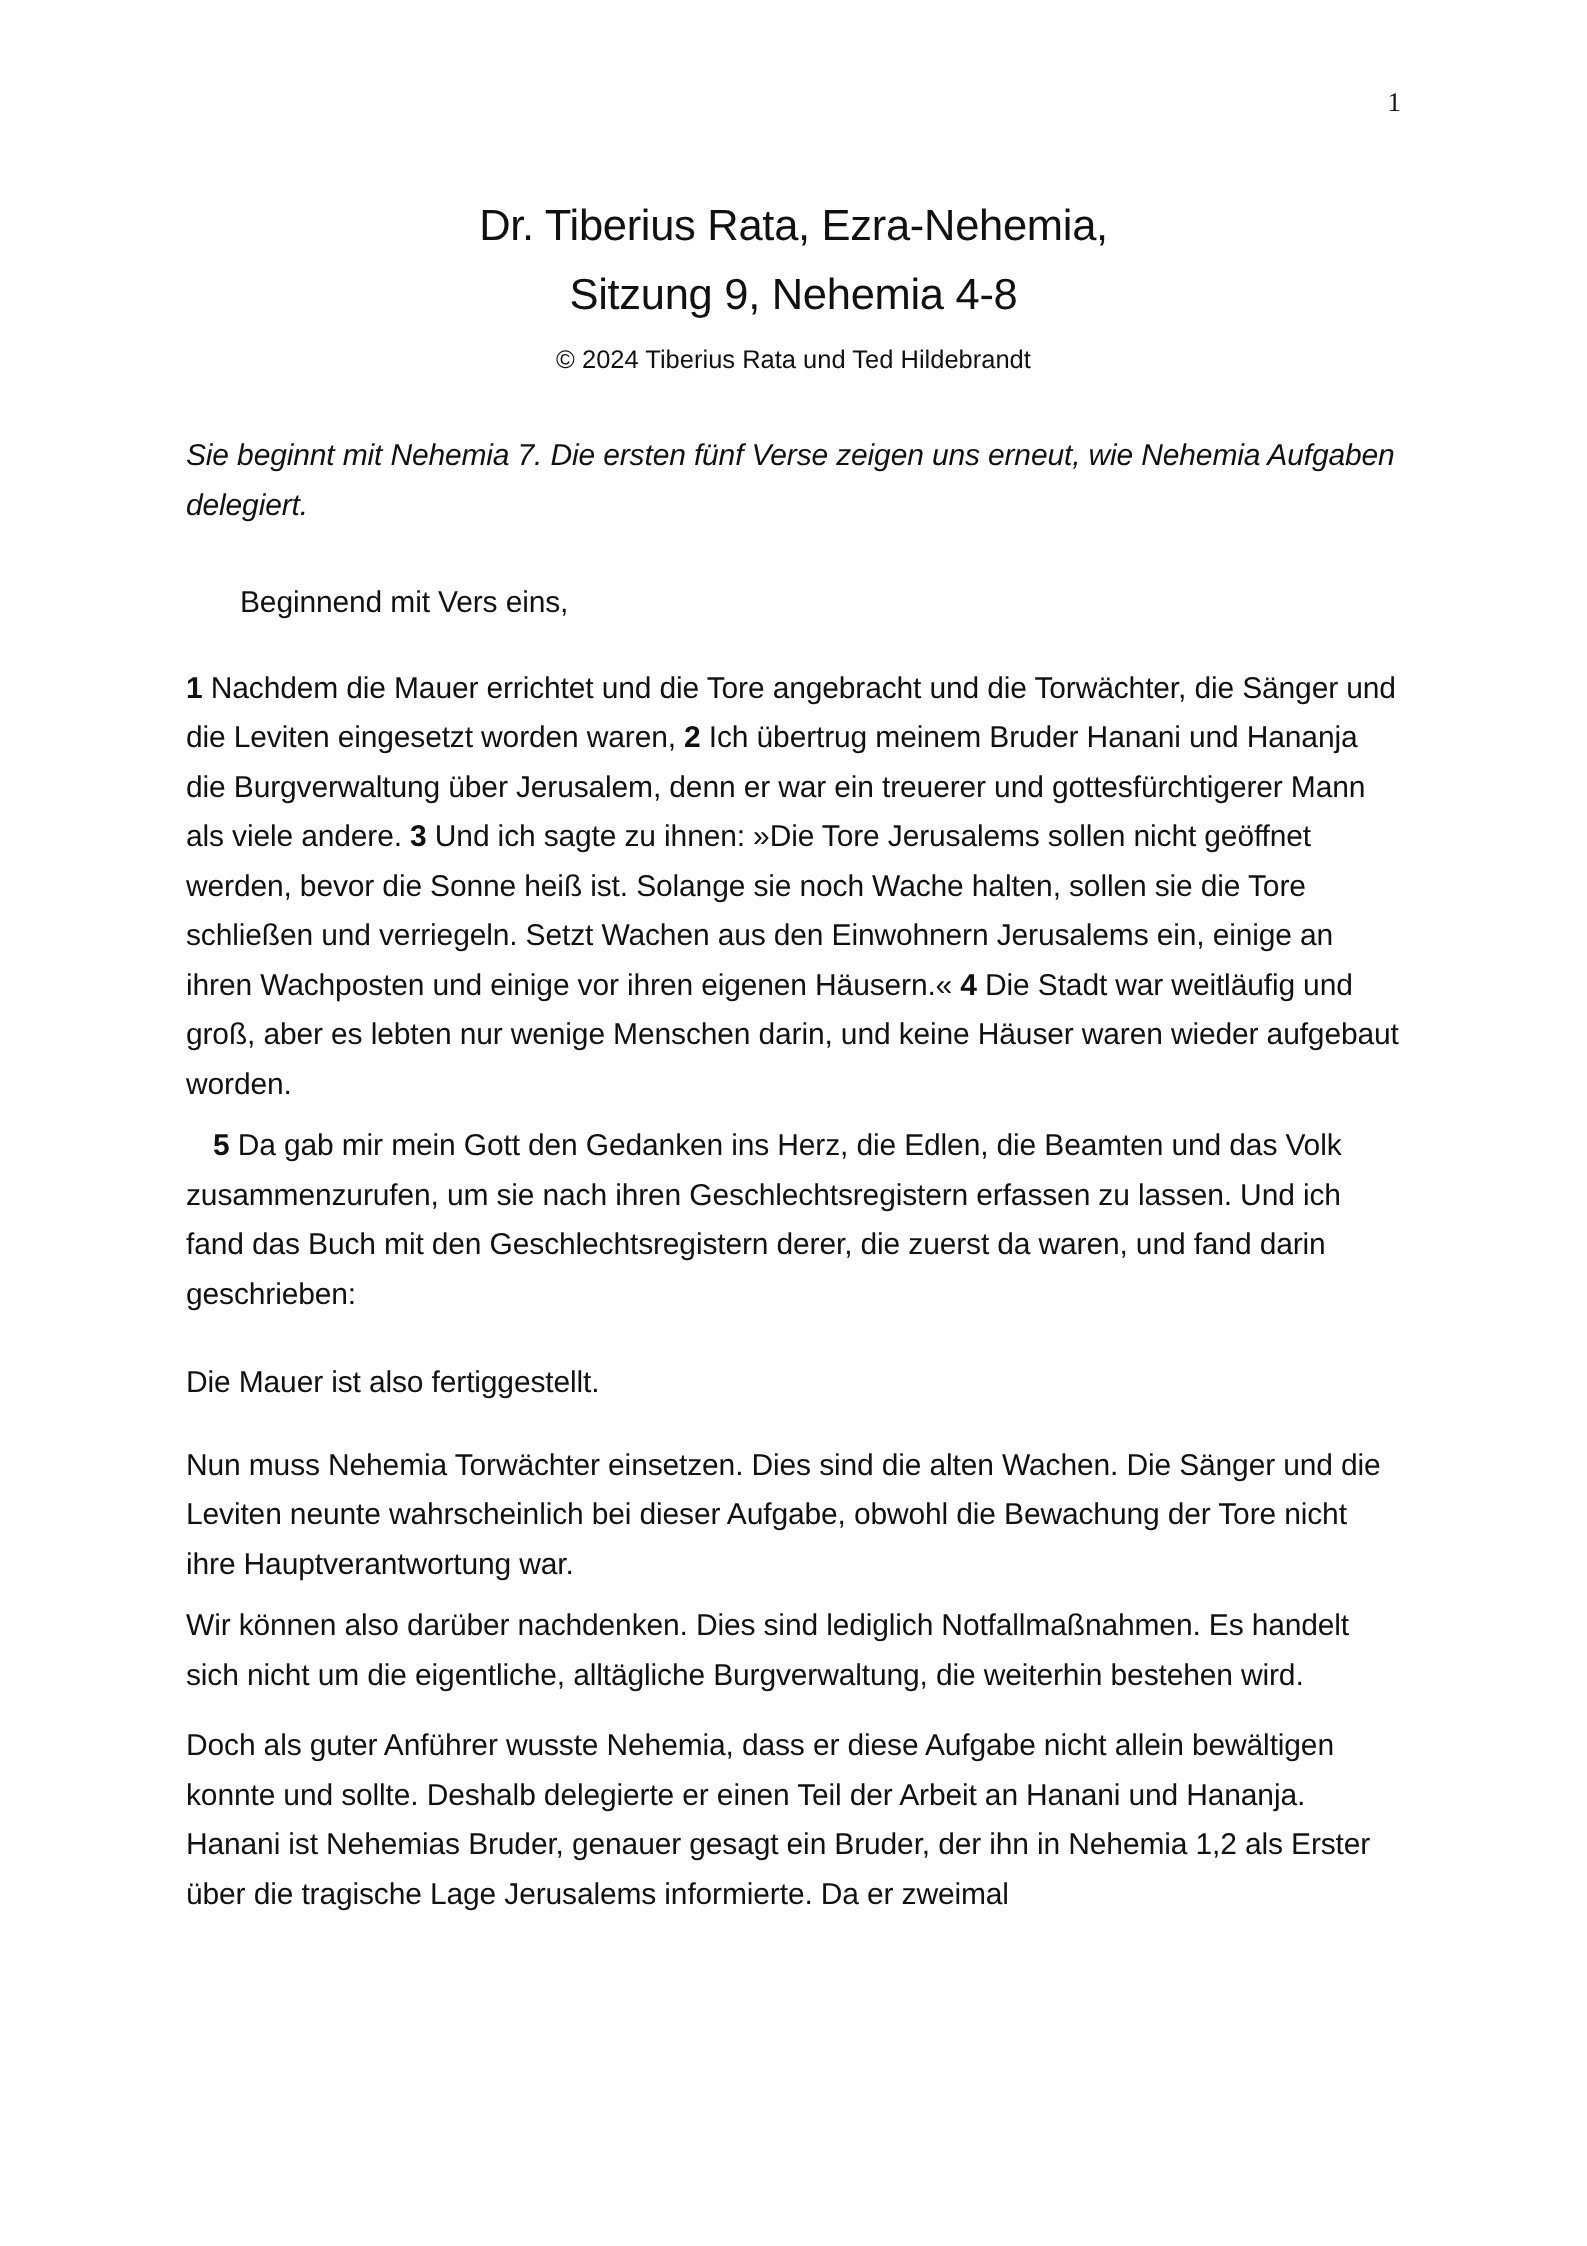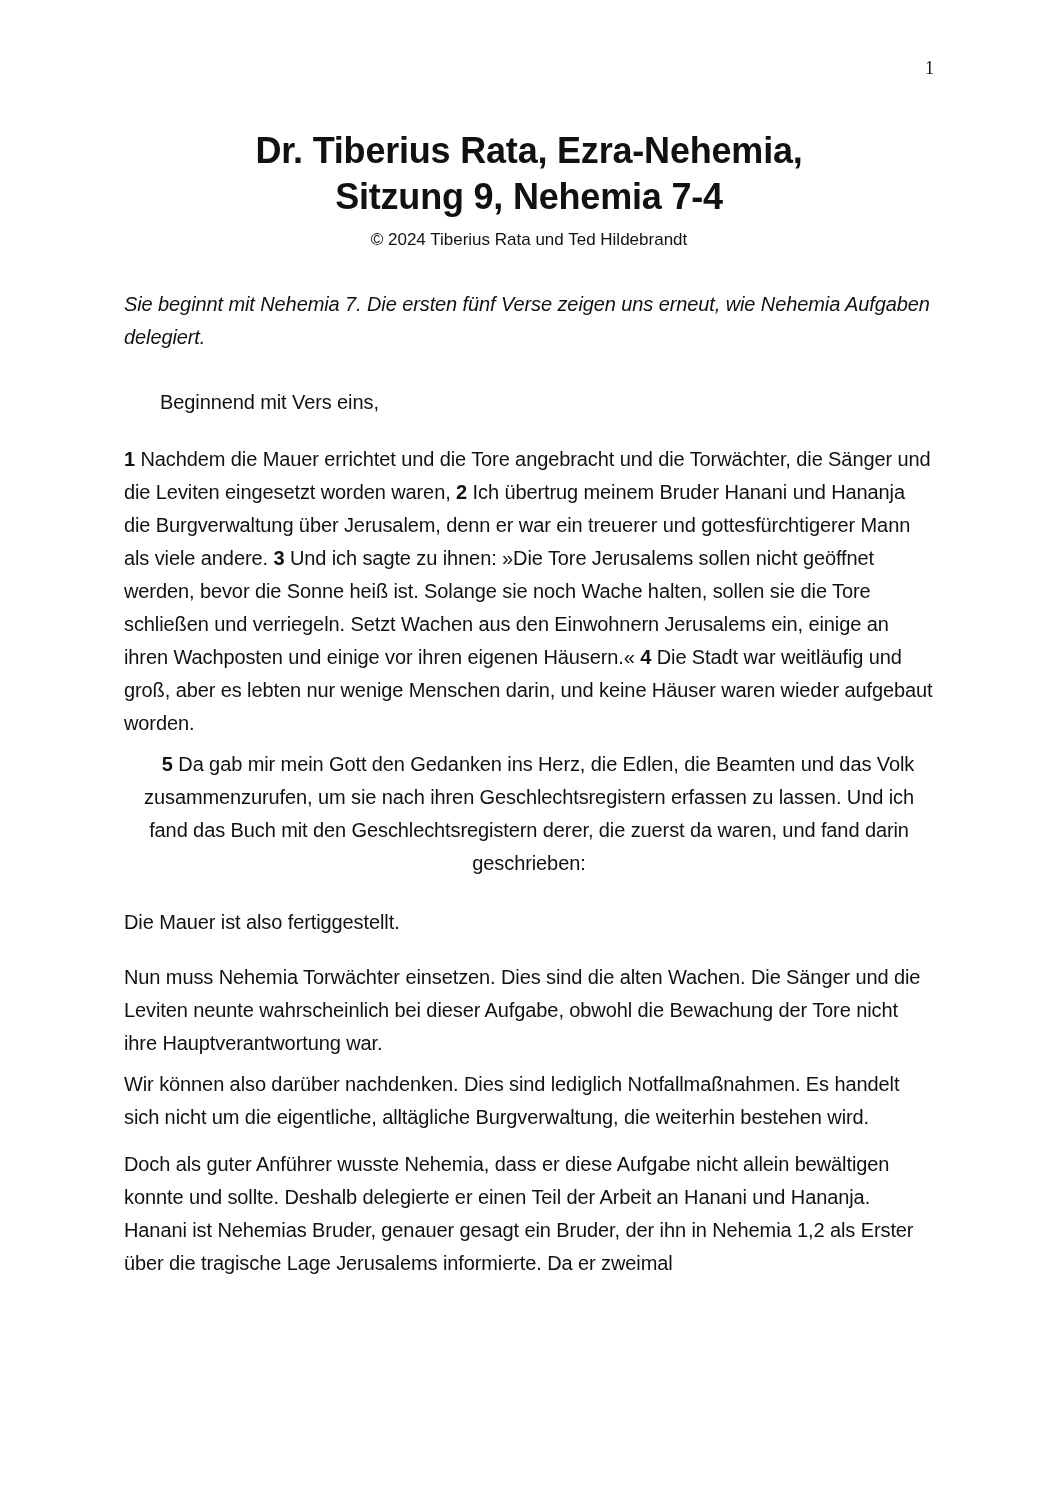--- a/index.html
+++ b/index.html
@@ -26,22 +26,22 @@
     right: 124px;
     font-family: "Liberation Serif", "DejaVu Serif", serif;
     font-size: 18px;
     color: #111111;
   }
   .doc-header {
     padding-top: 128px;
     text-align: center;
   }
   .doc-title {
-    font-weight: bold;
-    font-size: 36px;
+    font-weight: normal;
+    font-size: 29px;
     line-height: 46px;
     letter-spacing: -0.2px;
   }
   .copyright {
     margin-top: 6px;
     font-size: 17px;
     line-height: 28px;
   }
   .body-text {
     width: 810px;
@@ -51,38 +51,38 @@
     text-align: left;
   }
   .body-text p {
     margin: 0;
   }
   
   .g15 { margin-bottom: 15px !important; }
   .g32 { margin-bottom: 32px !important; font-style: italic; }
   .g24 { margin-bottom: 24px !important; }
   .g8  { margin-bottom: 8px  !important; }
-  .g26 { margin-bottom: 26px !important; text-align: center; }
+  .g26 { margin-bottom: 26px !important; }
   .g22 { margin-bottom: 22px !important; }
   .g14 { margin-bottom: 14px !important; }
   .indent-lg { padding-left: 36px; }
   .first-indent { text-indent: 18px; }
   b { font-weight: bold; }
 </style>
 </head>
 <body>
 
 <div class="page">
 
   <div class="page-number">1</div>
 
   <header class="doc-header">
     <div class="doc-title">
       <div>Dr. Tiberius Rata, Ezra-Nehemia,</div>
-      <div>Sitzung 9, Nehemia 7-4</div>
+      <div>Sitzung 9, Nehemia 4-8</div>
     </div>
     <div class="copyright">© 2024 Tiberius Rata und Ted Hildebrandt</div>
   </header>
 
   <main class="body-text">
 
 
     <p class="g32">Sie beginnt mit Nehemia 7. Die ersten fünf Verse zeigen uns erneut, wie Nehemia Aufgaben delegiert.</p>
 
     <p class="g24 indent-lg">Beginnend mit Vers eins,</p>

